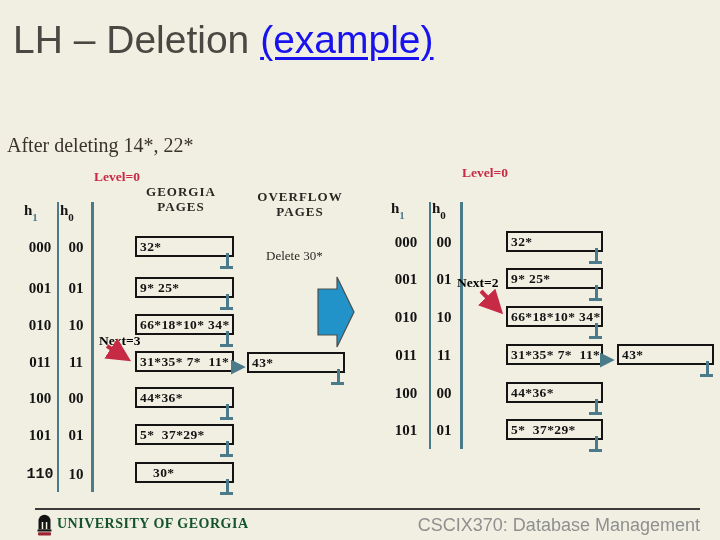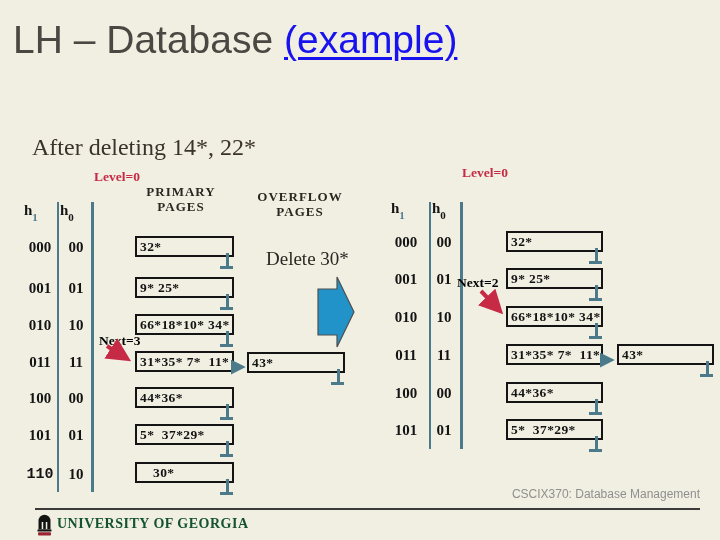--- a/index.html
+++ b/index.html
@@ -5,59 +5,59 @@
   * { margin:0; padding:0; box-sizing:border-box; }
   html,body { width:720px; height:540px; }
   body { position:relative; width:720px; height:540px; background:#f1efe2; overflow:hidden;
          font-family:"Liberation Serif", serif; }
   .abs { position:absolute; }
 
   .title { left:13px; top:18px; font-family:"Liberation Sans", sans-serif; font-size:39px;
            color:#4b4742; white-space:nowrap; }
   .title-link { color:#1812ee; text-decoration:underline; text-decoration-thickness:3px;
                 text-underline-offset:4px; cursor:pointer; }
-  .subtitle { left:32px; top:134px; font-size:24px; color:#3a332b; }
+  .subtitle { left:7px; top:134px; font-size:20px; color:#3a332b; }
 
   .level { font-size:13.5px; font-weight:bold; color:#c62a45; }
   .nextlbl { font-size:13.5px; font-weight:bold; color:#000000; }
   .colhdr { font-size:13px; font-weight:bold; color:#2b2722; letter-spacing:1px;
             text-align:center; line-height:1.15; }
   .hlabel { font-size:15px; font-weight:bold; color:#141414; text-align:left; }
   .hlabel sub { font-size:11px; position:relative; top:2px; }
   .sub-teal { color:#4b7b8b; }
   .rowlbl { font-size:15px; font-weight:bold; color:#141414; text-align:center; width:32px; }
   .vline { background:#4b7b8b; }
 
   .bucket { border:2px solid #141414; height:21px; background:#f1efe2;
             font-size:13.5px; font-weight:bold; color:#141414; line-height:17px;
             padding-left:3px; white-space:pre; letter-spacing:0.4px; }
   .bucket.center { padding-left:16px; }
 
   .endmark { width:13px; height:16px; }
   .endmark::before { content:""; position:absolute; right:4px; top:0; width:3px; height:13px; background:#4b7b8b; }
   .endmark::after  { content:""; position:absolute; left:0; bottom:0; width:13px; height:3px; background:#4b7b8b; }
 
-  .action { left:266px; top:248px; font-size:19px; color:#2b2723; white-space:nowrap; }
+  .action { left:266px; top:248px; font-size:13px; color:#2b2723; white-space:nowrap; }
 
   .footer-line { left:35px; top:508px; width:665px; height:2px; background:#3b3b3b; }
   .footer-org { left:57px; top:516px; font-size:14px; font-weight:bold; color:#14532d;
                 letter-spacing:0.5px; white-space:nowrap; }
-  .footer-course { right:20px; top:487px; font-family:"Liberation Sans", sans-serif;
-                   font-size:12px; color:#8f8f8f; white-space:nowrap; }
+  .footer-course { right:20px; top:515px; font-family:"Liberation Sans", sans-serif;
+                   font-size:18px; color:#8f8f8f; white-space:nowrap; }
   svg.overlay { left:0; top:0; width:720px; height:540px; pointer-events:none; }
 </style>
 </head>
 <body>
 
-<div class="abs title"><span>LH – Database </span><span class="title-link">(example)</span></div>
+<div class="abs title"><span>LH – Deletion </span><span class="title-link">(example)</span></div>
 
 <div class="abs subtitle">After deleting 14*, 22*</div>
 
 <div class="abs level" style="left:94px; top:169px;">Level=0</div>
-<div class="abs colhdr" style="left:136px; top:185px; width:90px;">PRIMARY PAGES</div>
+<div class="abs colhdr" style="left:136px; top:185px; width:90px;">GEORGIA PAGES</div>
 <div class="abs colhdr" style="left:238px; top:190px; width:100px;margin-left:12px;">OVERFLOW PAGES</div>
 
 <div class="abs hlabel" style="left:24px; top:202px; width:32px;"><span>h</span><sub class="sub-teal">1</sub></div>
 <div class="abs hlabel" style="left:60px; top:202px; width:30px;"><span>h</span><sub>0</sub></div>
 
 <div class="abs vline" style="left:57px; top:202px; width:2px; height:290px;"></div>
 <div class="abs vline" style="left:91px; top:202px; width:3px; height:290px;"></div>
 
 <div class="abs rowlbl" style="left:24px; top:239px;">000</div>
 <div class="abs rowlbl" style="left:60px; top:239px;">00</div>

